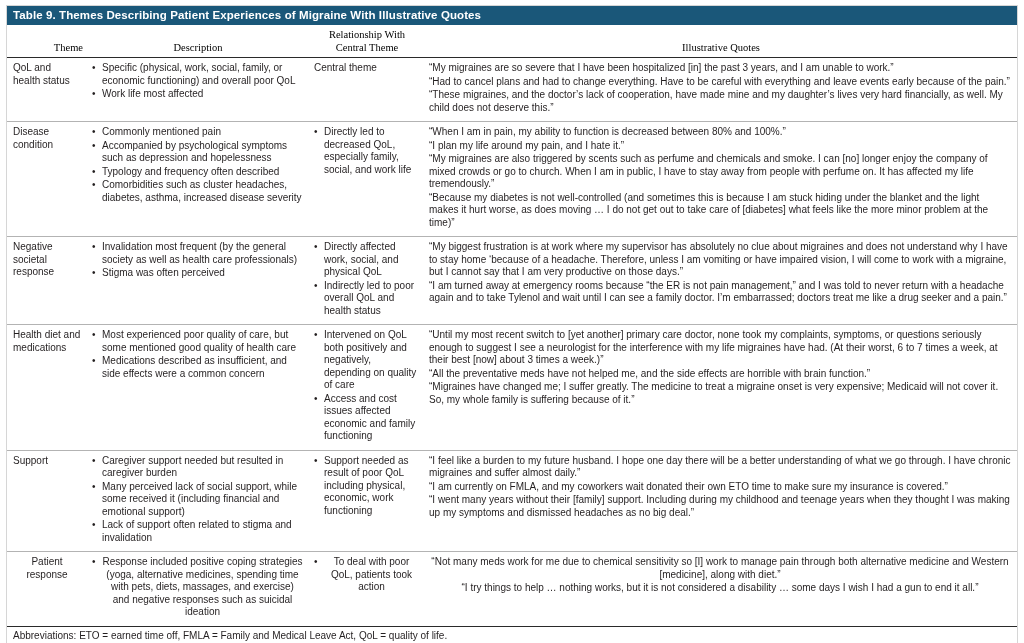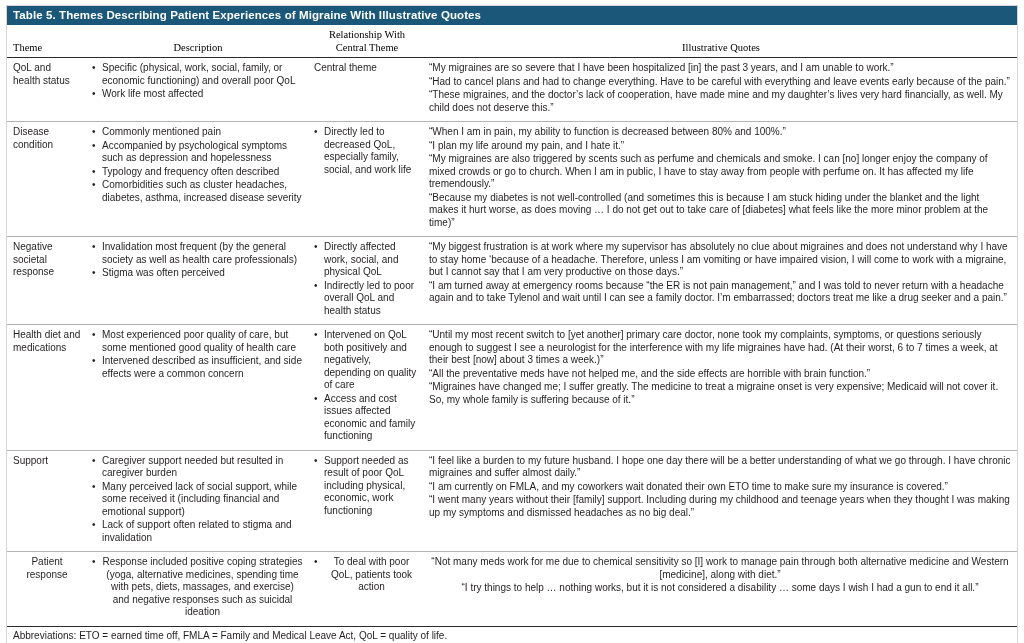--- a/index.html
+++ b/index.html
@@ -27,21 +27,21 @@
   col.c-rel    { width:116px; }
   col.c-quotes { width:auto; }
   thead th {
     font-size:10.5px; font-weight:normal; color:#000;
     vertical-align:bottom; text-align:center;
     padding:4px 4px 3px 4px;
     border-bottom:1px solid var(--rule-dark,#2a2a2a);
     line-height:1.2;
     font-family:Liberation Serif, serif;
   }
-  thead th.left { text-align:left; padding-left:6px; }
+  thead th.left { text-align:right; padding-left:6px; }
   tbody td {
     font-size:10px; line-height:12.5px;
     vertical-align:top;
     padding:4px 6px 6px 4px;
     border-bottom:1px solid var(--rule-light,#b3b3b3);
   }
   tbody tr:last-child td { border-bottom:1px solid var(--rule-dark,#2a2a2a);text-align:center; }
   td.col-theme { padding-left:6px; padding-right:6px;margin-left:12px; }
   ul.bullets { list-style:none; }
   ul.bullets li {
@@ -55,21 +55,21 @@
   .footnote {
     font-size:10px; padding:3px 6px 4px 6px;
     border-bottom:1px solid var(--rule-dark,#2a2a2a);
     color:#231f20;
   }
 </style>
 </head>
 <body>
 
 <div class="page">
-  <div class="table-title">Table 5. Themes Describing Patient Experiences of Migraine With Illustrative Quotes</div>
+  <div class="table-title">Table 9. Themes Describing Patient Experiences of Migraine With Illustrative Quotes</div>
   <table>
     <colgroup>
       <col class="c-theme">
         <col class="c-desc">
         <col class="c-rel">
         <col class="c-quotes">
     </colgroup>
     <thead>
       <tr>
         <th class="left">Theme</th>
@@ -135,21 +135,21 @@
           <td class="col-quotes">
             <p class="quote">“My biggest frustration is at work where my supervisor has absolutely no clue about migraines and does not understand why I have to stay home ‘because of a headache. Therefore, unless I am vomiting or have impaired vision, I will come to work with a migraine, but I cannot say that I am very productive on those days.”</p>
             <p class="quote">“I am turned away at emergency rooms because “the ER is not pain management,” and I was told to never return with a headache again and to take Tylenol and wait until I can see a family doctor. I’m embarrassed; doctors treat me like a drug seeker and a pain.”</p>
           </td>
         </tr>
         <tr>
           <td class="col-theme">Health diet and medications</td>
           <td class="col-desc">
             <ul class="bullets">
               <li>Most experienced poor quality of care, but some mentioned good quality of health care</li>
-              <li>Intervened described as insufficient, and side effects were a common concern</li>
+              <li>Medications described as insufficient, and side effects were a common concern</li>
             </ul>
           </td>
           <td class="col-rel">
             <ul class="bullets">
               <li>Intervened on QoL both positively and negatively, depending on quality of care</li>
               <li>Access and cost issues affected economic and family functioning</li>
             </ul>
           </td>
           <td class="col-quotes">
             <p class="quote">“Until my most recent switch to [yet another] primary care doctor, none took my complaints, symptoms, or questions seriously enough to suggest I see a neurologist for the interference with my life migraines have had. (At their worst, 6 to 7 times a week, at their best [now] about 3 times a week.)”</p>

